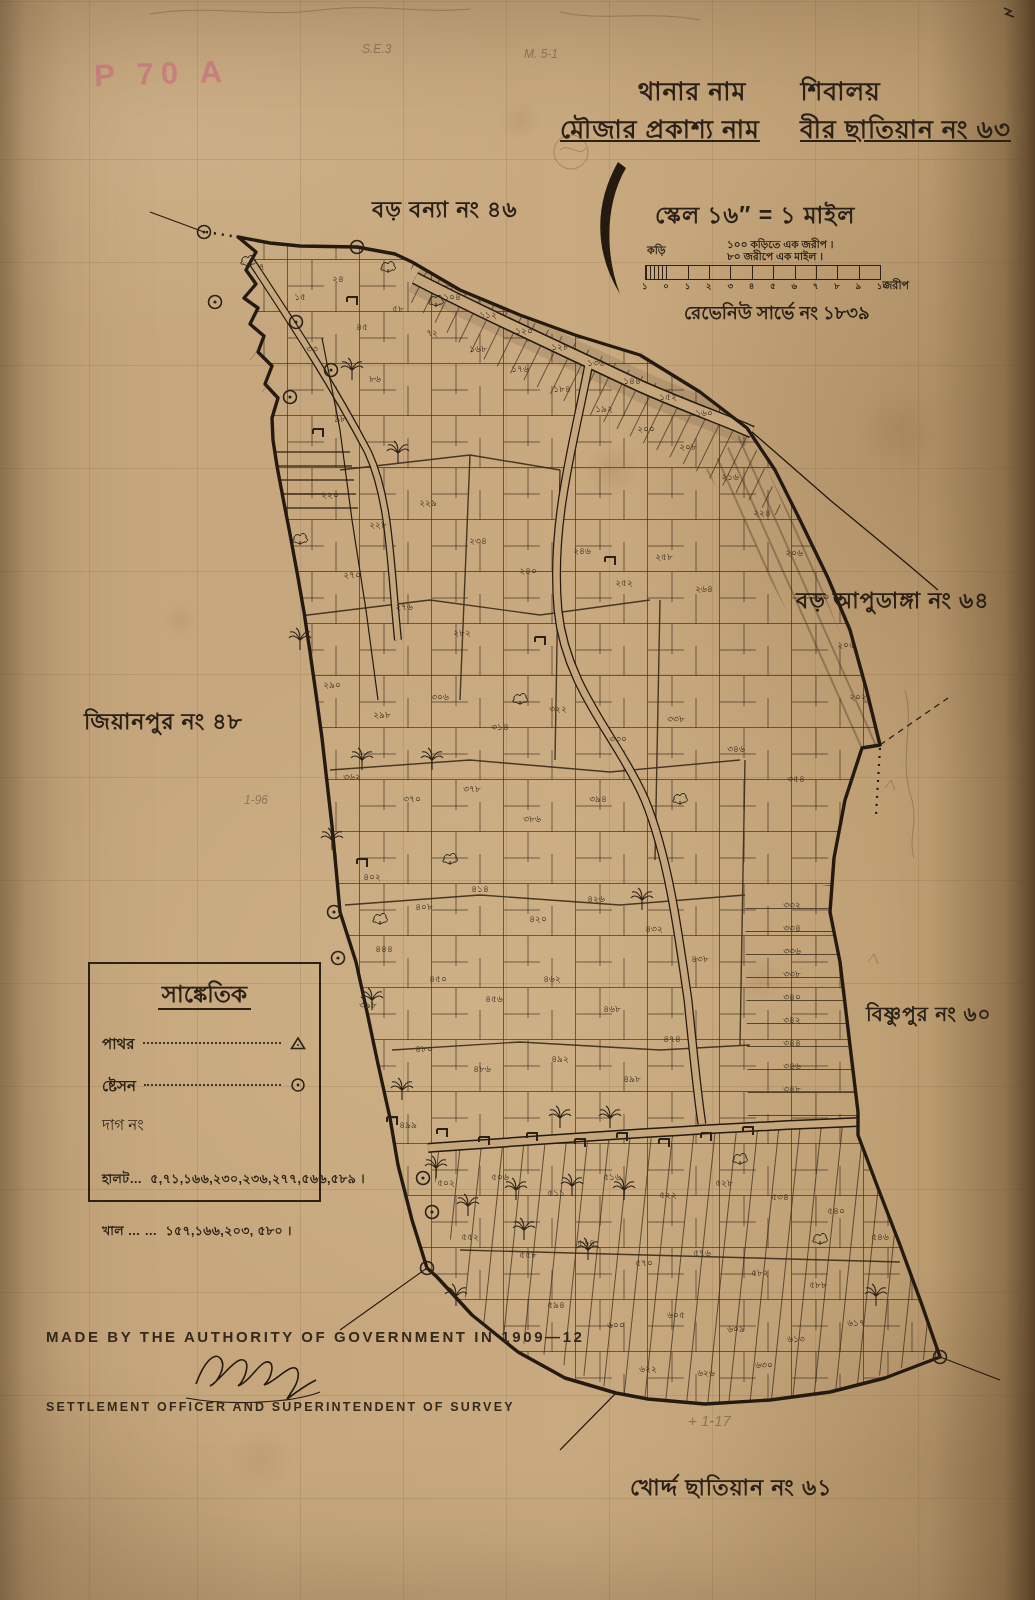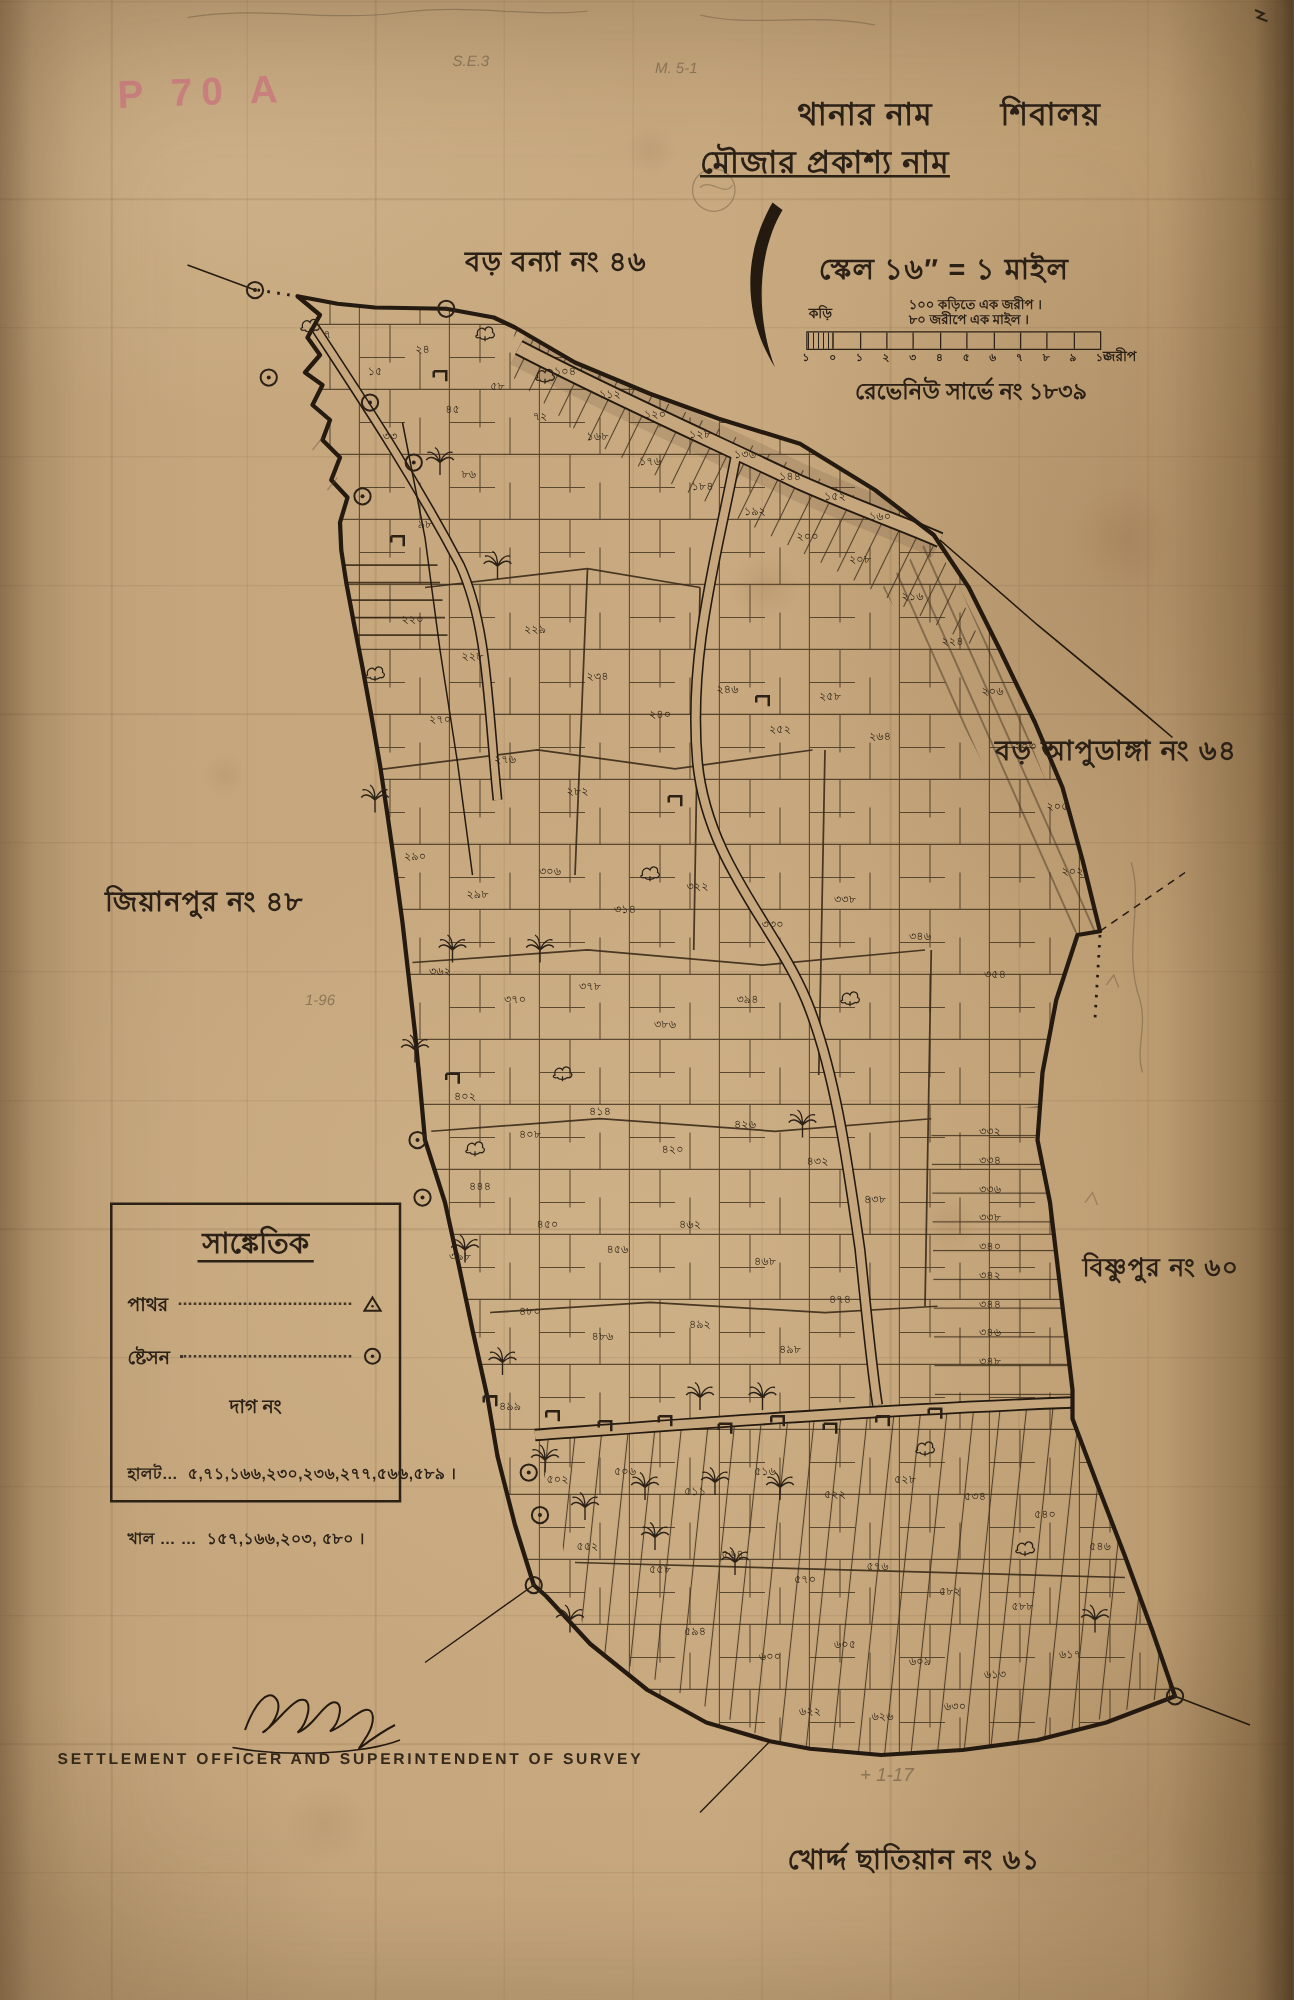--- a/index.html
+++ b/index.html
@@ -64,21 +64,21 @@
   .nb-3{left:866px;top:999px;font-size:20px;}
   .nb-4{left:630px;top:1470px;font-size:22px;}
   
   .legend{left:88px;top:962px;width:233px;height:240px;border:2.6px solid #2b2117;
     padding:10px 12px 0 12px;box-sizing:border-box;}
   .lg-title{text-align:center;font-size:23px;font-weight:bold;margin-top:2px;}
   .lg-title span{border-bottom:2px solid #2b2117;padding:0 4px 1px 4px;}
   .lg-row{display:flex;align-items:center;margin-top:17px;font-size:15px;font-weight:bold;}
   .lg-leader{flex:1;border-bottom:2px dotted rgba(43,33,23,.85);margin:0 8px 4px 8px;height:1px;}
   .lg-sym{width:18px;text-align:center;}
-  .lg-dag{text-align:center;font-size:15px;font-weight:bold;margin-top:14px;}
+  .lg-dag{font-size:15px;font-weight:normal;margin-top:14px;}
   .lg-nums{margin-top:32px;font-size:12.5px;font-weight:bold;letter-spacing:.4px;}
   .lg-nums .lbl{margin-right:4px;}
   
   .foot1{left:46px;top:1328px;font-size:15px;font-weight:bold;letter-spacing:2.6px;color:#35291c;}
   .foot2{left:46px;top:1400px;font-size:12.5px;font-weight:bold;letter-spacing:2.2px;color:#35291c;}
   
   .stamp{left:94px;top:56px;font-size:31px;font-weight:bold;letter-spacing:7px;
     color:rgba(201,103,124,.62);transform:rotate(-2deg);}
   .pencil{color:rgba(92,76,58,.55);font-style:italic;}
   .pn-1{left:362px;top:42px;font-size:12px;}
@@ -373,20 +373,21 @@
       </g>
   </svg>
   <div class="texture"></div>
 
   <div class="abs hdr-line1 bn">
     <span>থানার নাম</span>
     <span>শিবালয়</span>
   </div>
   <div class="abs hdr-line2 bn">
     <span>মৌজার প্রকাশ্য নাম</span>
+    <span>বীর ছাতিয়ান নং ৬৩</span>
   </div>
   <div class="abs hdr-scale bn">স্কেল ১৬″ = ১ মাইল</div>
 
   <div class="abs scalebar">
     <span class="sb-kori bn">কড়ি</span>
     <div class="sb-notes bn">
       <div>১০০ কড়িতে এক জরীপ ।</div>
       <div>৮০ জরীপে এক মাইল ।</div>
     </div>
     <div class="sb-bar">
@@ -454,20 +455,21 @@
     <div class="lg-nums bn">
       <span class="lbl">হালট…</span>
       <span>৫,৭১,১৬৬,২৩০,২৩৬,২৭৭,৫৬৬,৫৮৯ ।</span>
     </div>
     <div class="lg-nums bn">
       <span class="lbl">খাল … …</span>
       <span>১৫৭,১৬৬,২০৩, ৫৮০ ।</span>
     </div>
   </div>
 
+  <div class="abs foot1">MADE BY THE AUTHORITY OF GOVERNMENT IN 1909—12</div>
   <div class="abs foot2">SETTLEMENT OFFICER AND SUPERINTENDENT OF SURVEY</div>
 
   <div class="abs stamp">P 70 A</div>
   <div class="abs pencil pn-1">S.E.3</div>
   <div class="abs pencil pn-2">M. 5-1</div>
   <div class="abs pencil pn-3">+ 1-17</div>
   <div class="abs pencil pn-4">1-96</div>
 </div>
 
 </body></html>

